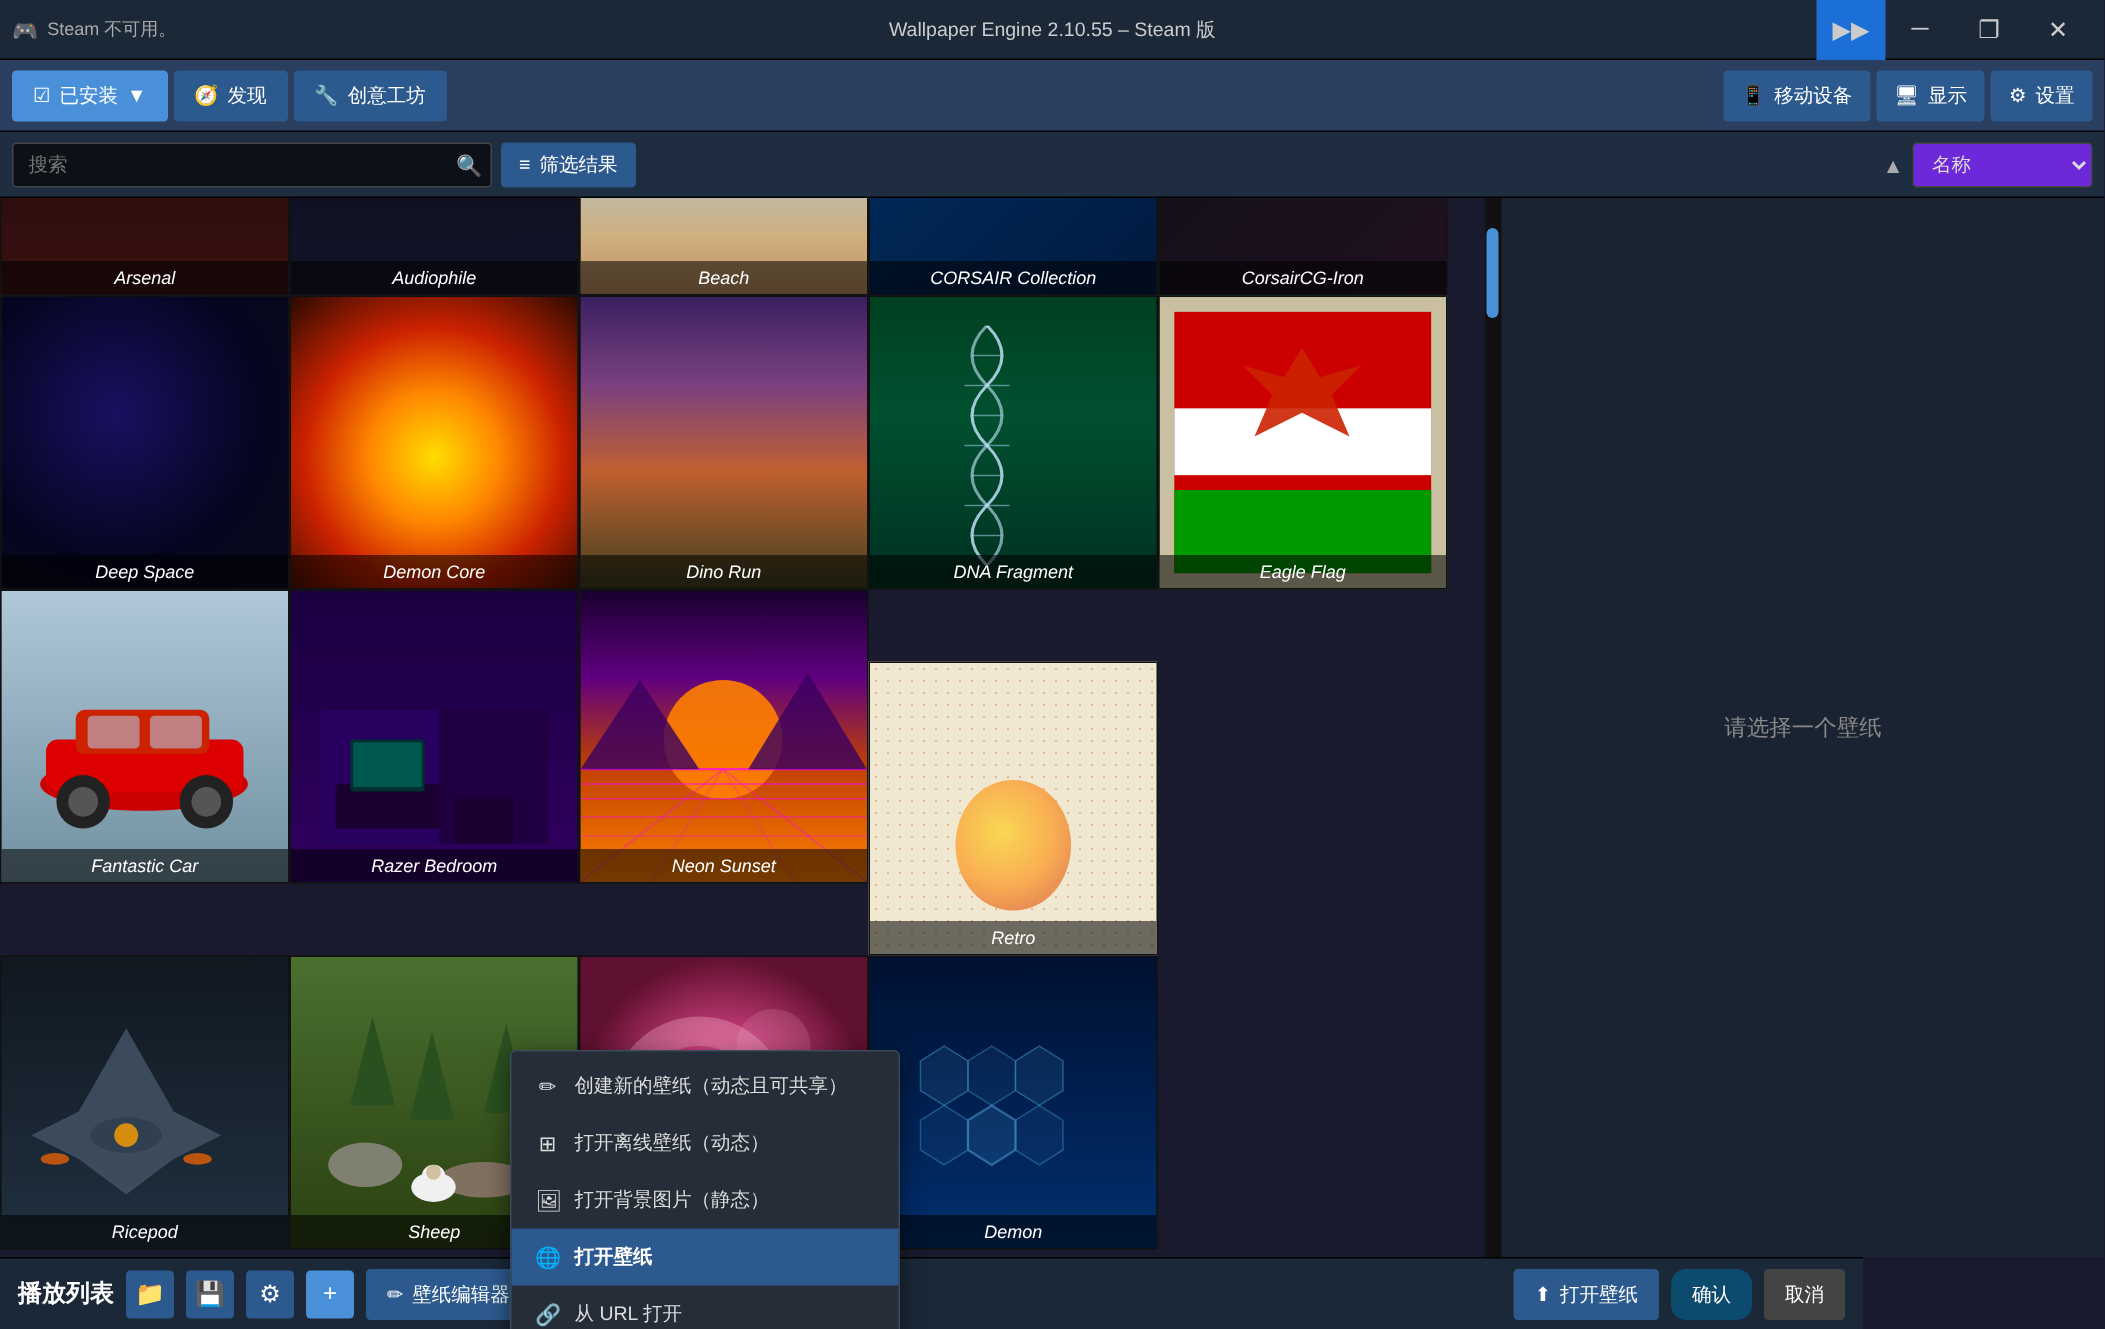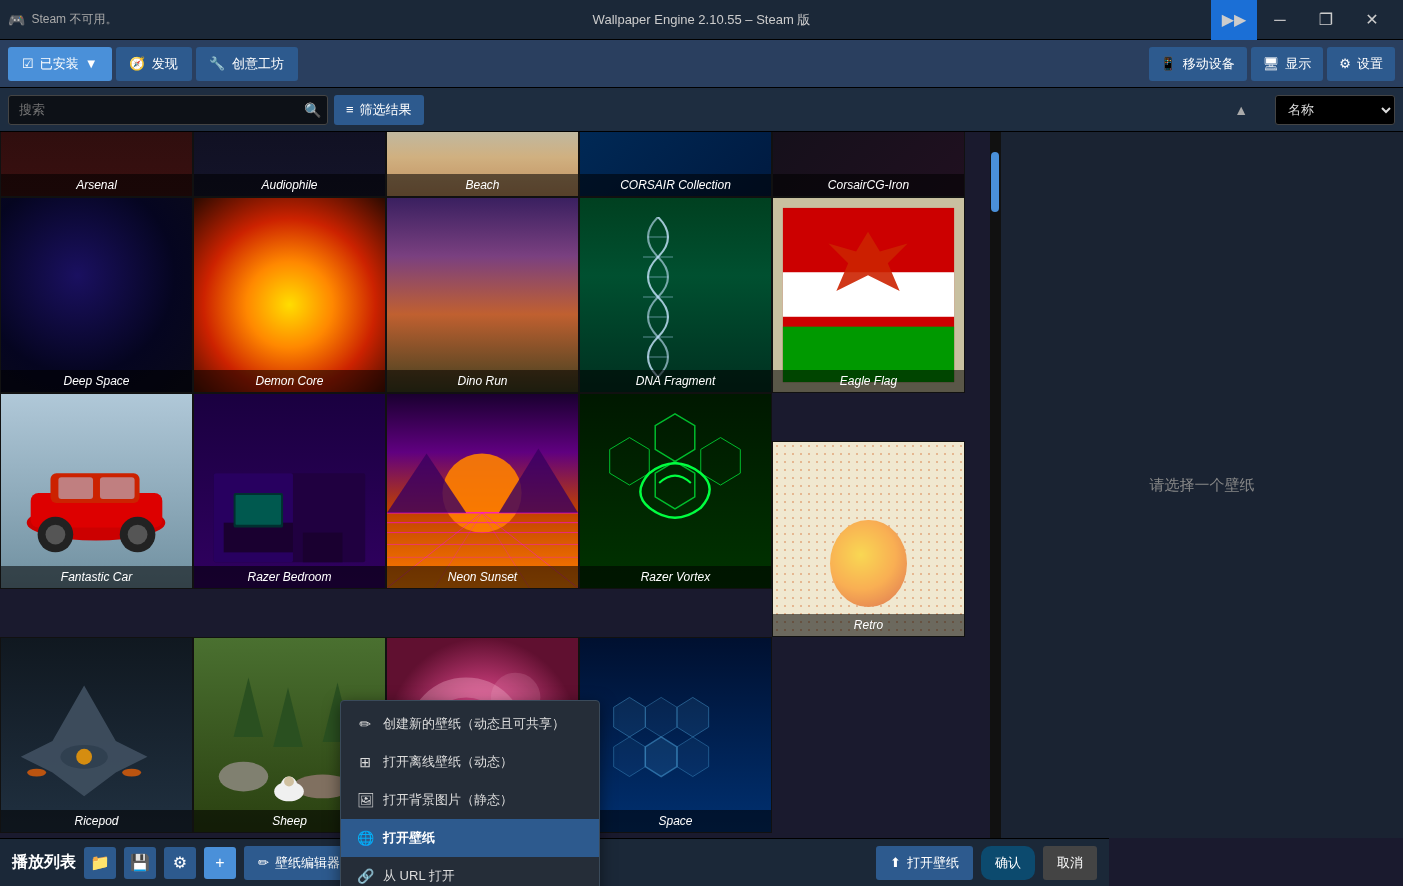--- a/index.html
+++ b/index.html
@@ -165,28 +165,27 @@
     }
     .sort-up-btn {
       background: none;
       border: none;
       color: #aaa;
       cursor: pointer;
       font-size: 14px;
     }
     #sort-select {
       height: 30px;
-      background: #000000;
+      background: #6d28d9;
       border: 1px solid #444;
       color: #ddd;
       padding: 0 8px;
       font-size: 13px;
       border-radius: 3px;
       min-width: 120px;
-      margin-left: 21px;
     }
 
     
     #main {
       display: flex;
       height: calc(886px - 40px - 48px - 44px - 48px);
     }
 
     .grid-row {
       display: flex;
@@ -246,21 +245,21 @@
       height: 48px;
       background: #1b2838;
       display: flex;
       align-items: center;
       padding: 0 12px;
       gap: 8px;
       border-top: 1px solid #000;
       position: absolute;
       bottom: 0;
       left: 0;
-      width: 1109px;
+      width: 1242px;
     }
     .bottom-label {
       font-size: 16px;
       font-weight: bold;
       color: #fff;
     }
     .bottom-icon-btn {
       width: 32px;
       height: 32px;
       background: #2d5a8e;
@@ -583,42 +582,20 @@
           <line x1="96" y1="120" x2="0" y2="196" stroke="#ff00ff" stroke-width="1" opacity="0.4"></line>
           <line x1="96" y1="120" x2="193" y2="196" stroke="#ff00ff" stroke-width="1" opacity="0.4"></line>
           <line x1="96" y1="120" x2="48" y2="196" stroke="#ff00ff" stroke-width="0.8" opacity="0.3"></line>
           <line x1="96" y1="120" x2="144" y2="196" stroke="#ff00ff" stroke-width="0.8" opacity="0.3"></line>
 
           <polygon points="0,120 40,60 80,120" fill="#3a0060" opacity="0.8"></polygon>
           <polygon points="113,120 153,55 193,120" fill="#3a0060" opacity="0.8"></polygon>
         </svg>
         <div class="grid-item-label">Neon Sunset</div>
       </div>
-      <div class="grid-item bg-razer-vortex">
-        <svg viewBox="0 0 193 196" style="position:absolute;top:0;left:0;width:100%;height:100%;">
-          <defs>
-              <linearGradient id="rvgrad" x1="0" y1="0" x2="0" y2="1">
-                <stop offset="0%" stop-color="#001800"></stop>
-                <stop offset="100%" stop-color="#003300"></stop>
-              </linearGradient>
-            </defs>
-          <rect width="193" height="196" fill="url(#rvgrad)"></rect>
-
-          <g opacity="0.7">
-            <polygon points="96,20 116,32 116,56 96,68 76,56 76,32" fill="none" stroke="#00ff40" stroke-width="1.5"></polygon>
-            <polygon points="96,68 116,80 116,104 96,116 76,104 76,80" fill="none" stroke="#00ff40" stroke-width="1.5"></polygon>
-            <polygon points="50,44 70,56 70,80 50,92 30,80 30,56" fill="none" stroke="#00ff40" stroke-width="1"></polygon>
-            <polygon points="142,44 162,56 162,80 142,92 122,80 122,56" fill="none" stroke="#00ff40" stroke-width="1"></polygon>
-          </g>
-
-          <path d="M70,80 Q96,60 122,80 Q140,95 122,115 Q96,135 70,115 Q52,100 70,80 Z" fill="none" stroke="#00ff40" stroke-width="2.5" filter="url(#glow)"></path>
-          <path d="M80,90 Q96,75 112,90" fill="none" stroke="#00ff40" stroke-width="2"></path>
-        </svg>
-        <div class="grid-item-label">Razer Vortex</div>
-      </div>
       <div class="grid-item" style="background:#f0e8d0;position:relative;margin-top:48px;">
         <div class="retro-dots"></div>
         <div class="retro-orb"></div>
         <svg viewBox="0 0 193 196" style="position:absolute;top:0;left:0;width:100%;height:100%;">
           <rect width="193" height="196" fill="#f0e8d0" opacity="0.4"></rect>
         </svg>
         <div class="grid-item-label">Retro</div>
       </div>
     </div>
 
@@ -696,21 +673,21 @@
 
           <g opacity="0.6">
             <polygon points="50,60 66,70 66,90 50,100 34,90 34,70" fill="rgba(100,200,255,0.15)" stroke="rgba(100,200,255,0.6)" stroke-width="1"></polygon>
             <polygon points="82,60 98,70 98,90 82,100 66,90 66,70" fill="rgba(100,200,255,0.1)" stroke="rgba(100,200,255,0.5)" stroke-width="1"></polygon>
             <polygon points="114,60 130,70 130,90 114,100 98,90 98,70" fill="rgba(100,200,255,0.15)" stroke="rgba(100,200,255,0.6)" stroke-width="1"></polygon>
             <polygon points="50,100 66,110 66,130 50,140 34,130 34,110" fill="rgba(100,200,255,0.1)" stroke="rgba(100,200,255,0.5)" stroke-width="1"></polygon>
             <polygon points="82,100 98,110 98,130 82,140 66,130 66,110" fill="rgba(100,200,255,0.2)" stroke="rgba(100,200,255,0.7)" stroke-width="1.5"></polygon>
             <polygon points="114,100 130,110 130,130 114,140 98,130 98,110" fill="rgba(100,200,255,0.1)" stroke="rgba(100,200,255,0.5)" stroke-width="1"></polygon>
           </g>
         </svg>
-        <div class="grid-item-label">Space</div>
+        <div class="grid-item-label">Demon</div>
       </div>
 
     </div>
 
   </div>
 
   <div id="scrollbar-area">
     <div class="scrollbar-thumb"></div>
   </div>
 

